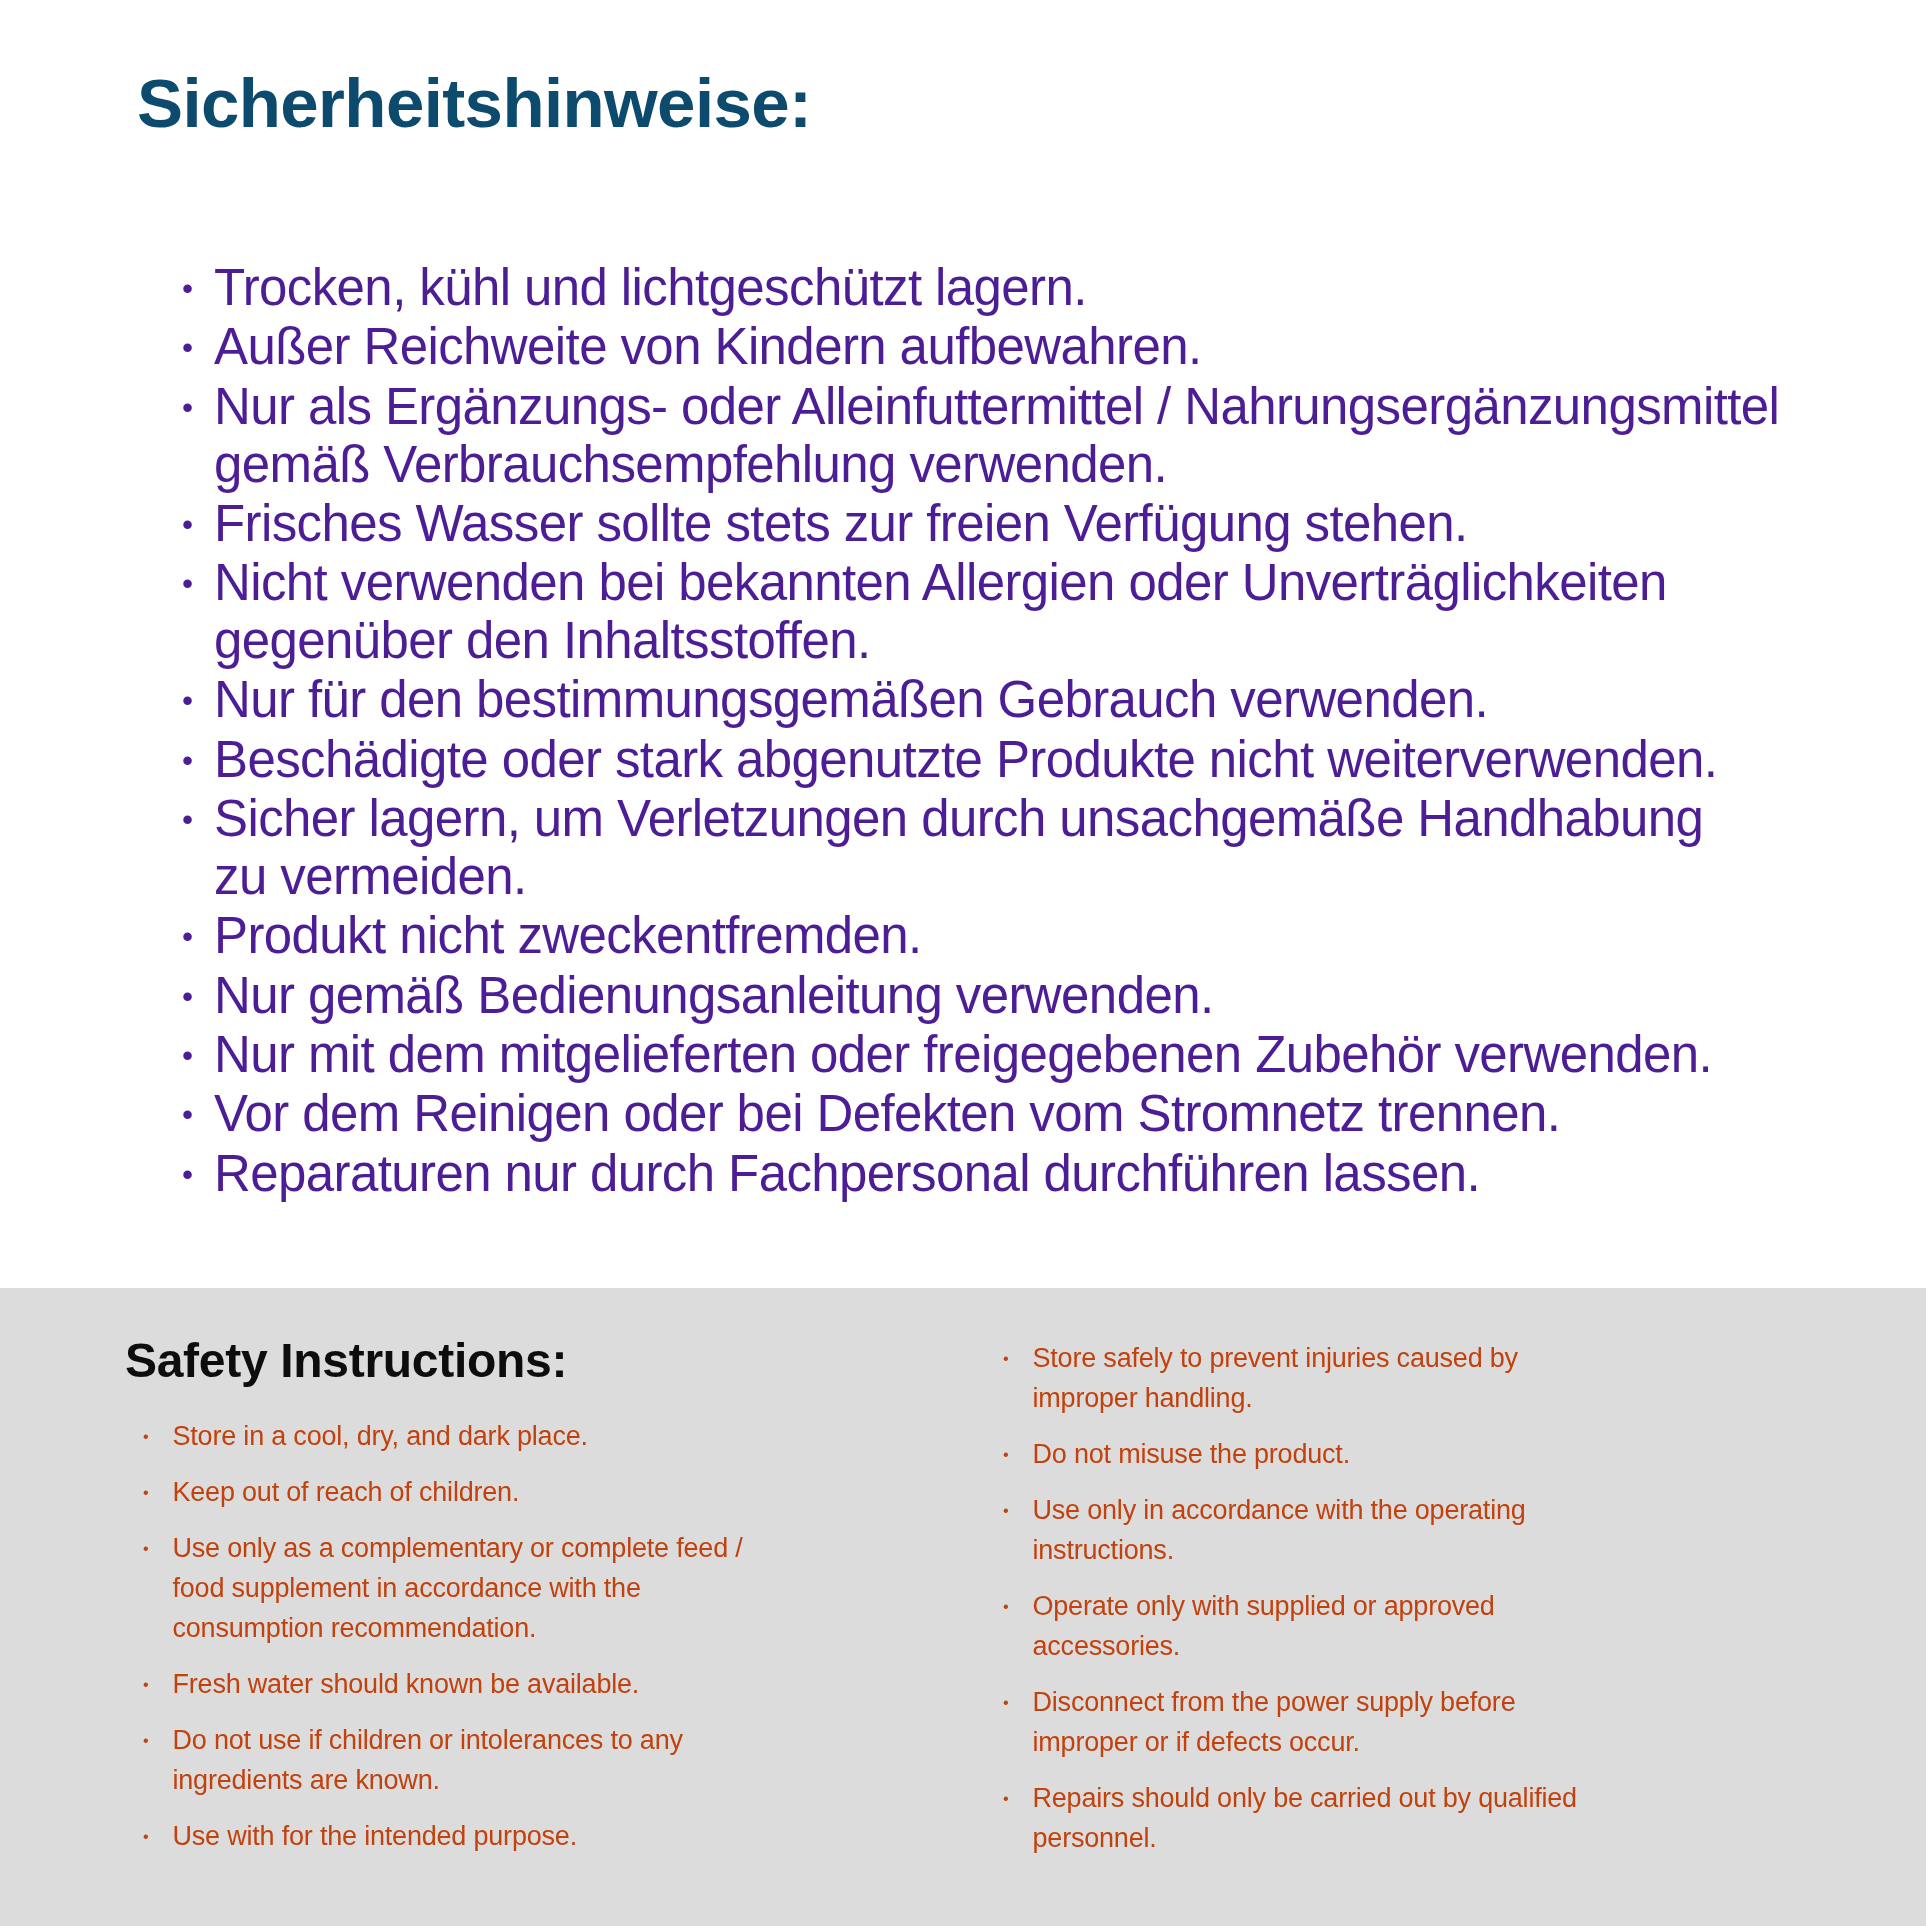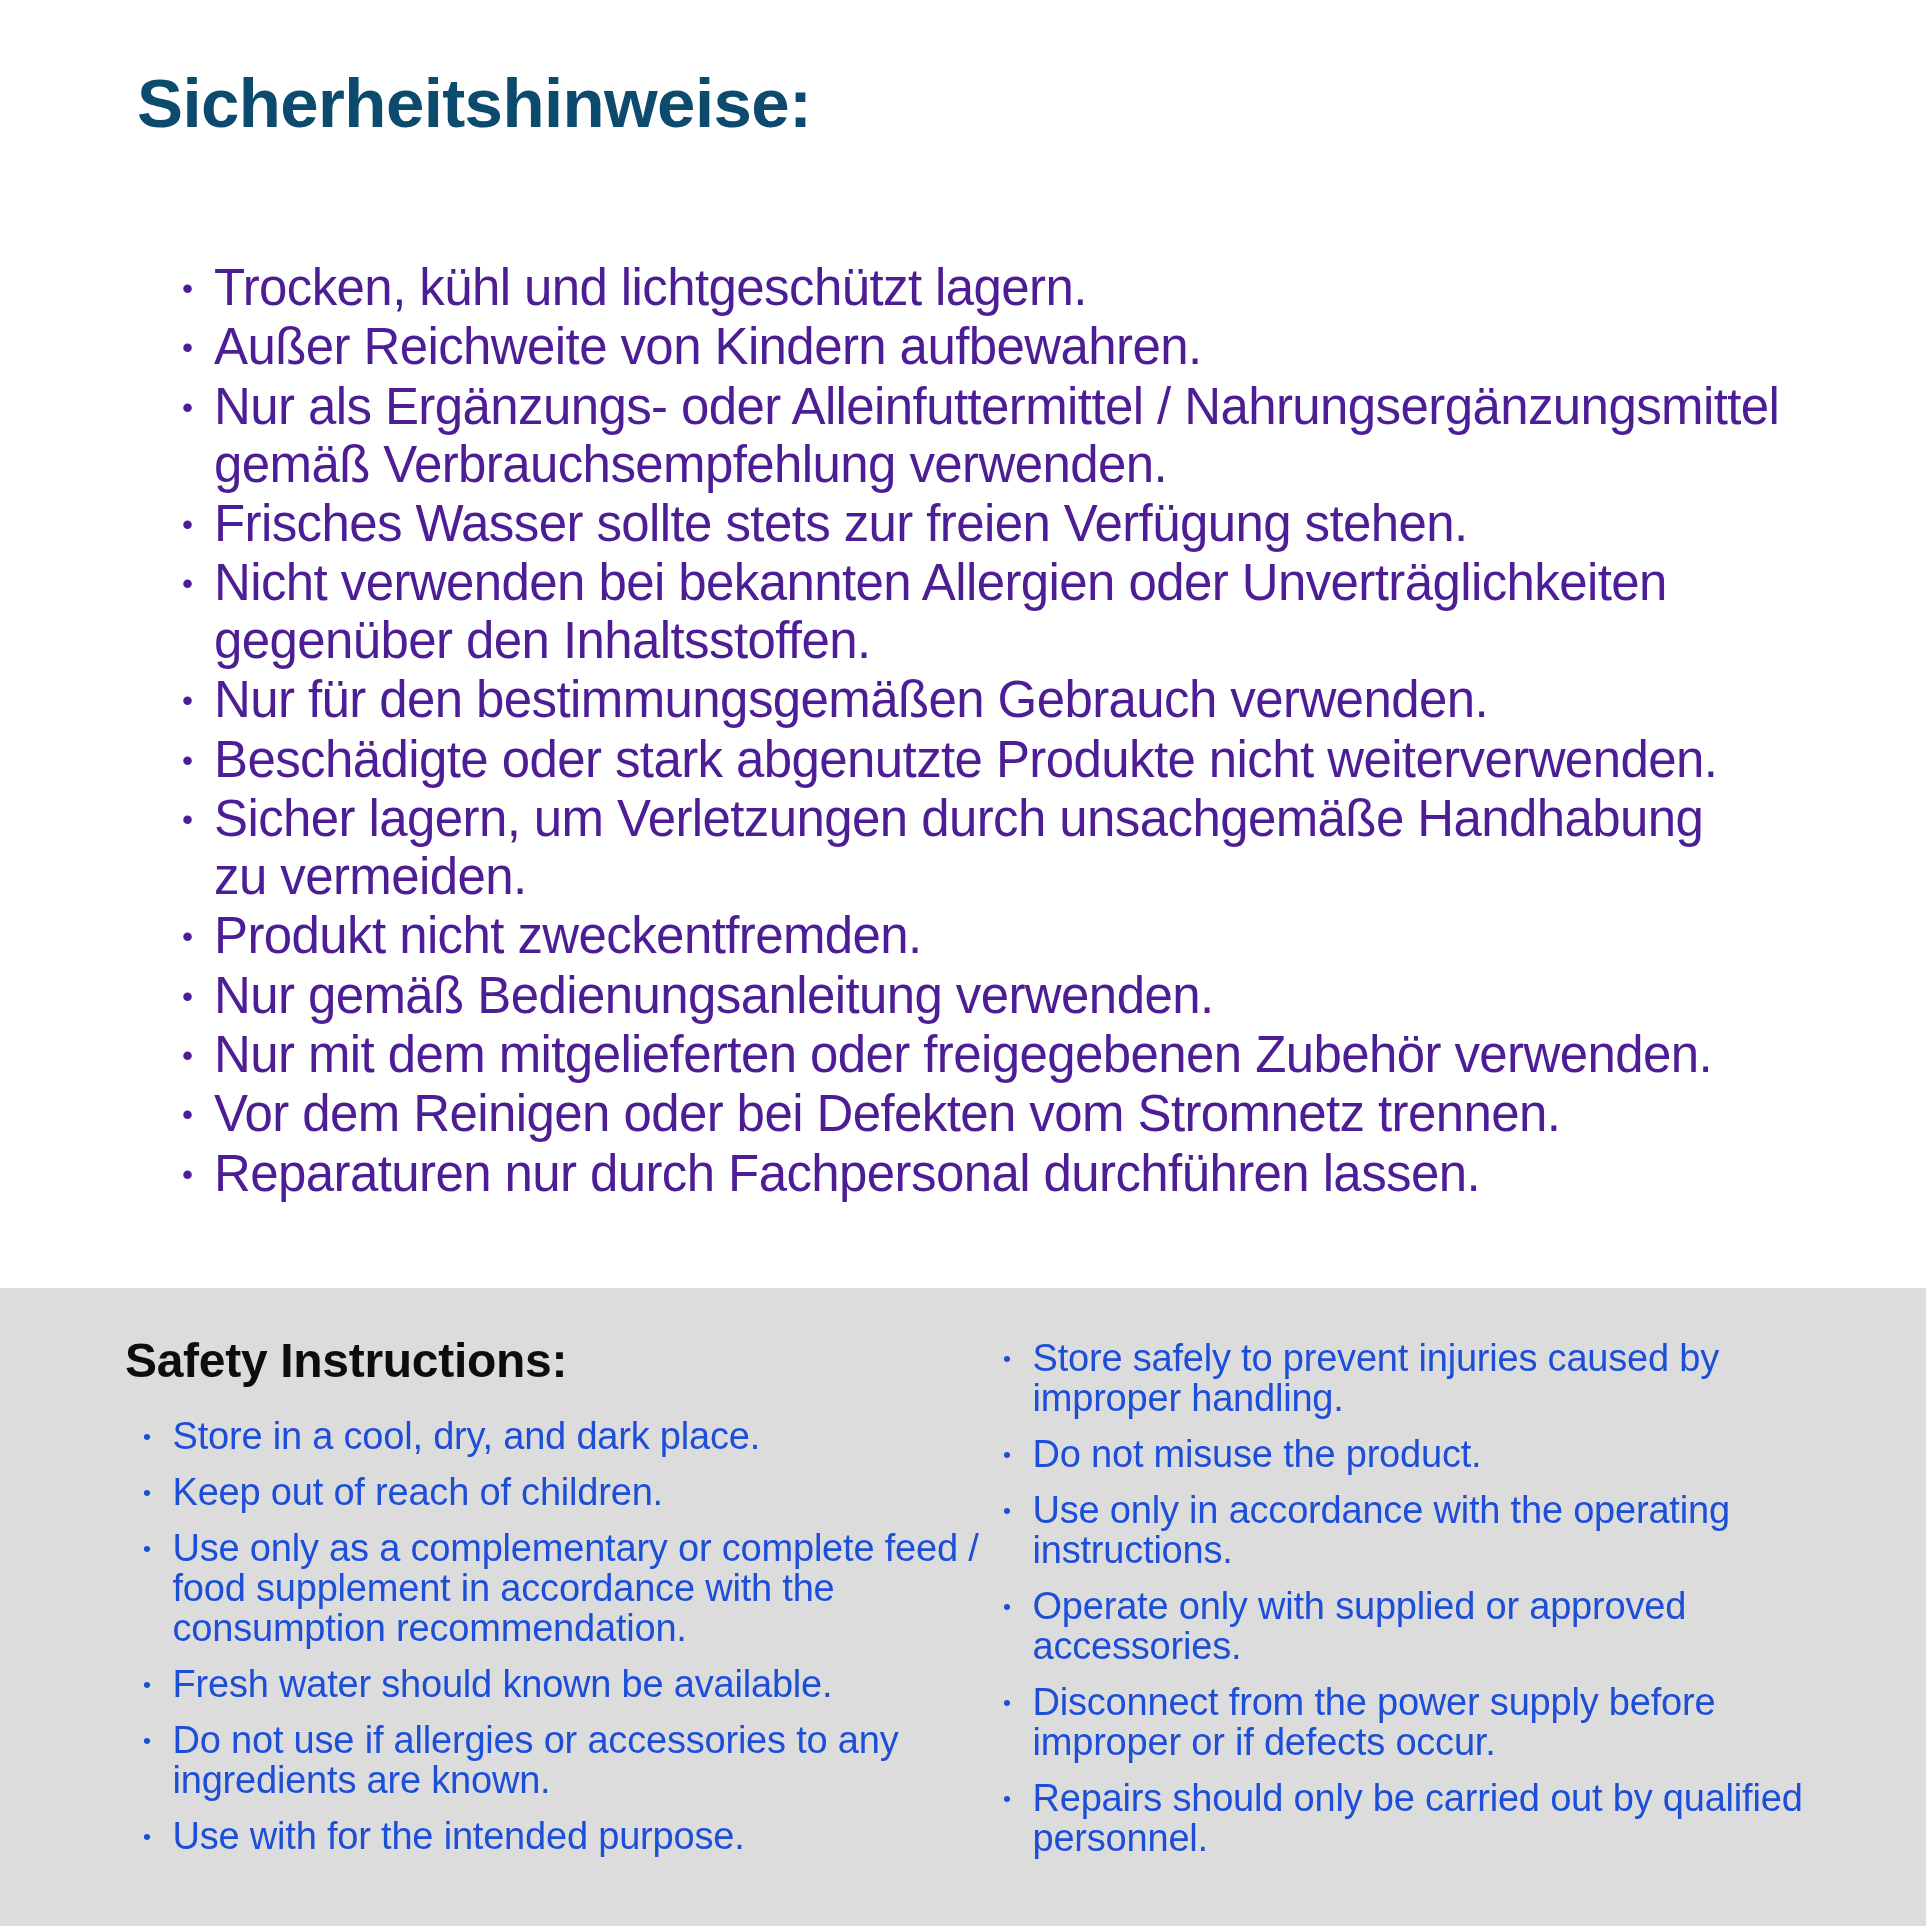--- a/index.html
+++ b/index.html
@@ -90,26 +90,26 @@
     list-style: none;
     margin: 0;
     padding: 0 0 0 18px;
   }
   .en-col-right .en-list {
     padding-left: 0;
   }
   .en-item {
     position: relative;
     padding-left: 29.5px;
-    font-size: 38px;
+    font-size: 27px;
     line-height: 40px;
     letter-spacing: -0.2px;
     white-space: pre-line;
     margin-bottom: 16px;
-    color: #1d4ed8;
+    color: #c2410c;
   }
   .en-item::before {
     content: "\2022";
     position: absolute;
     left: 0;
     top: 0;
     font-size: 0.6em;
     line-height: 40px;
   }
 </style>
@@ -141,21 +141,21 @@
 <section class="en-section">
   <div class="en-col-left">
     <h2 class="en-title">Safety Instructions:</h2>
     <ul class="en-list">
         <li class="en-item">Store in a cool, dry, and dark place.</li>
         <li class="en-item">Keep out of reach of children.</li>
         <li class="en-item">Use only as a complementary or complete feed /
 food supplement in accordance with the
 consumption recommendation.</li>
         <li class="en-item">Fresh water should known be available.</li>
-        <li class="en-item">Do not use if allergies or accessories to any
+        <li class="en-item">Do not use if children or intolerances to any
 ingredients are known.</li>
         <li class="en-item">Use with for the intended purpose.</li>
       </ul>
   </div>
   <div class="en-col-right">
     <ul class="en-list">
         <li class="en-item">Store safely to prevent injuries caused by
 improper handling.</li>
         <li class="en-item">Do not misuse the product.</li>
         <li class="en-item">Use only in accordance with the operating

